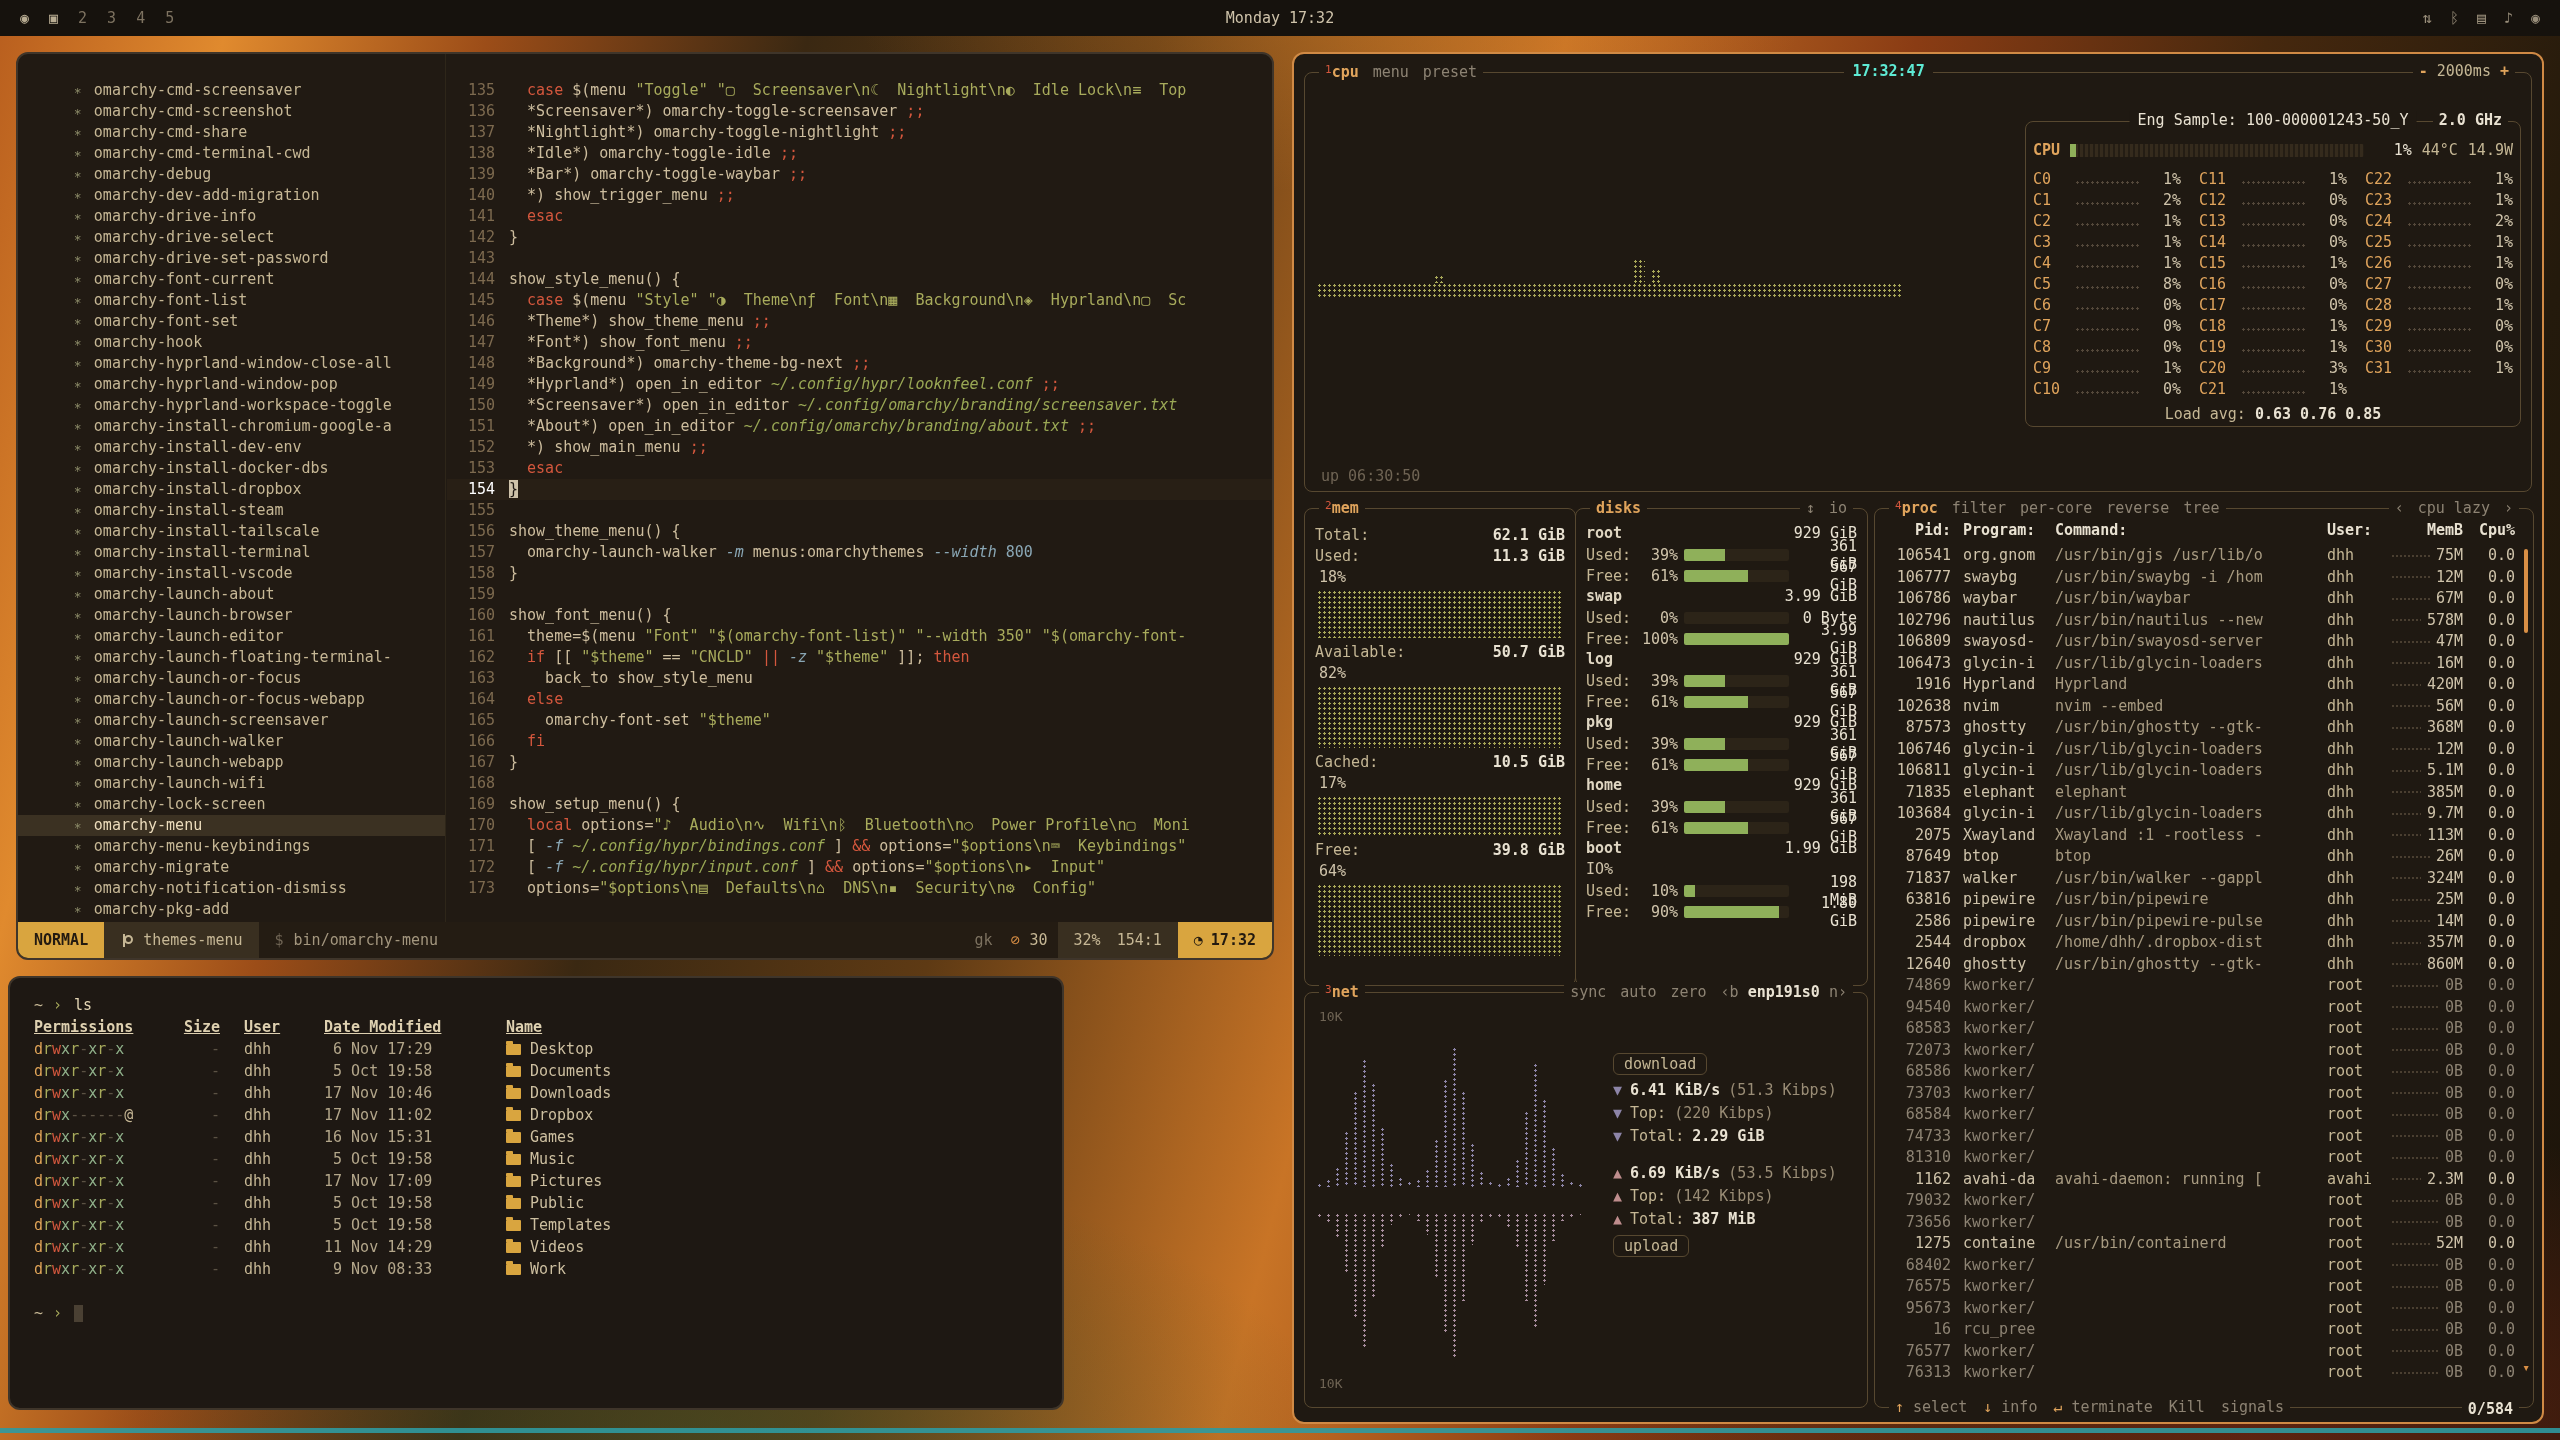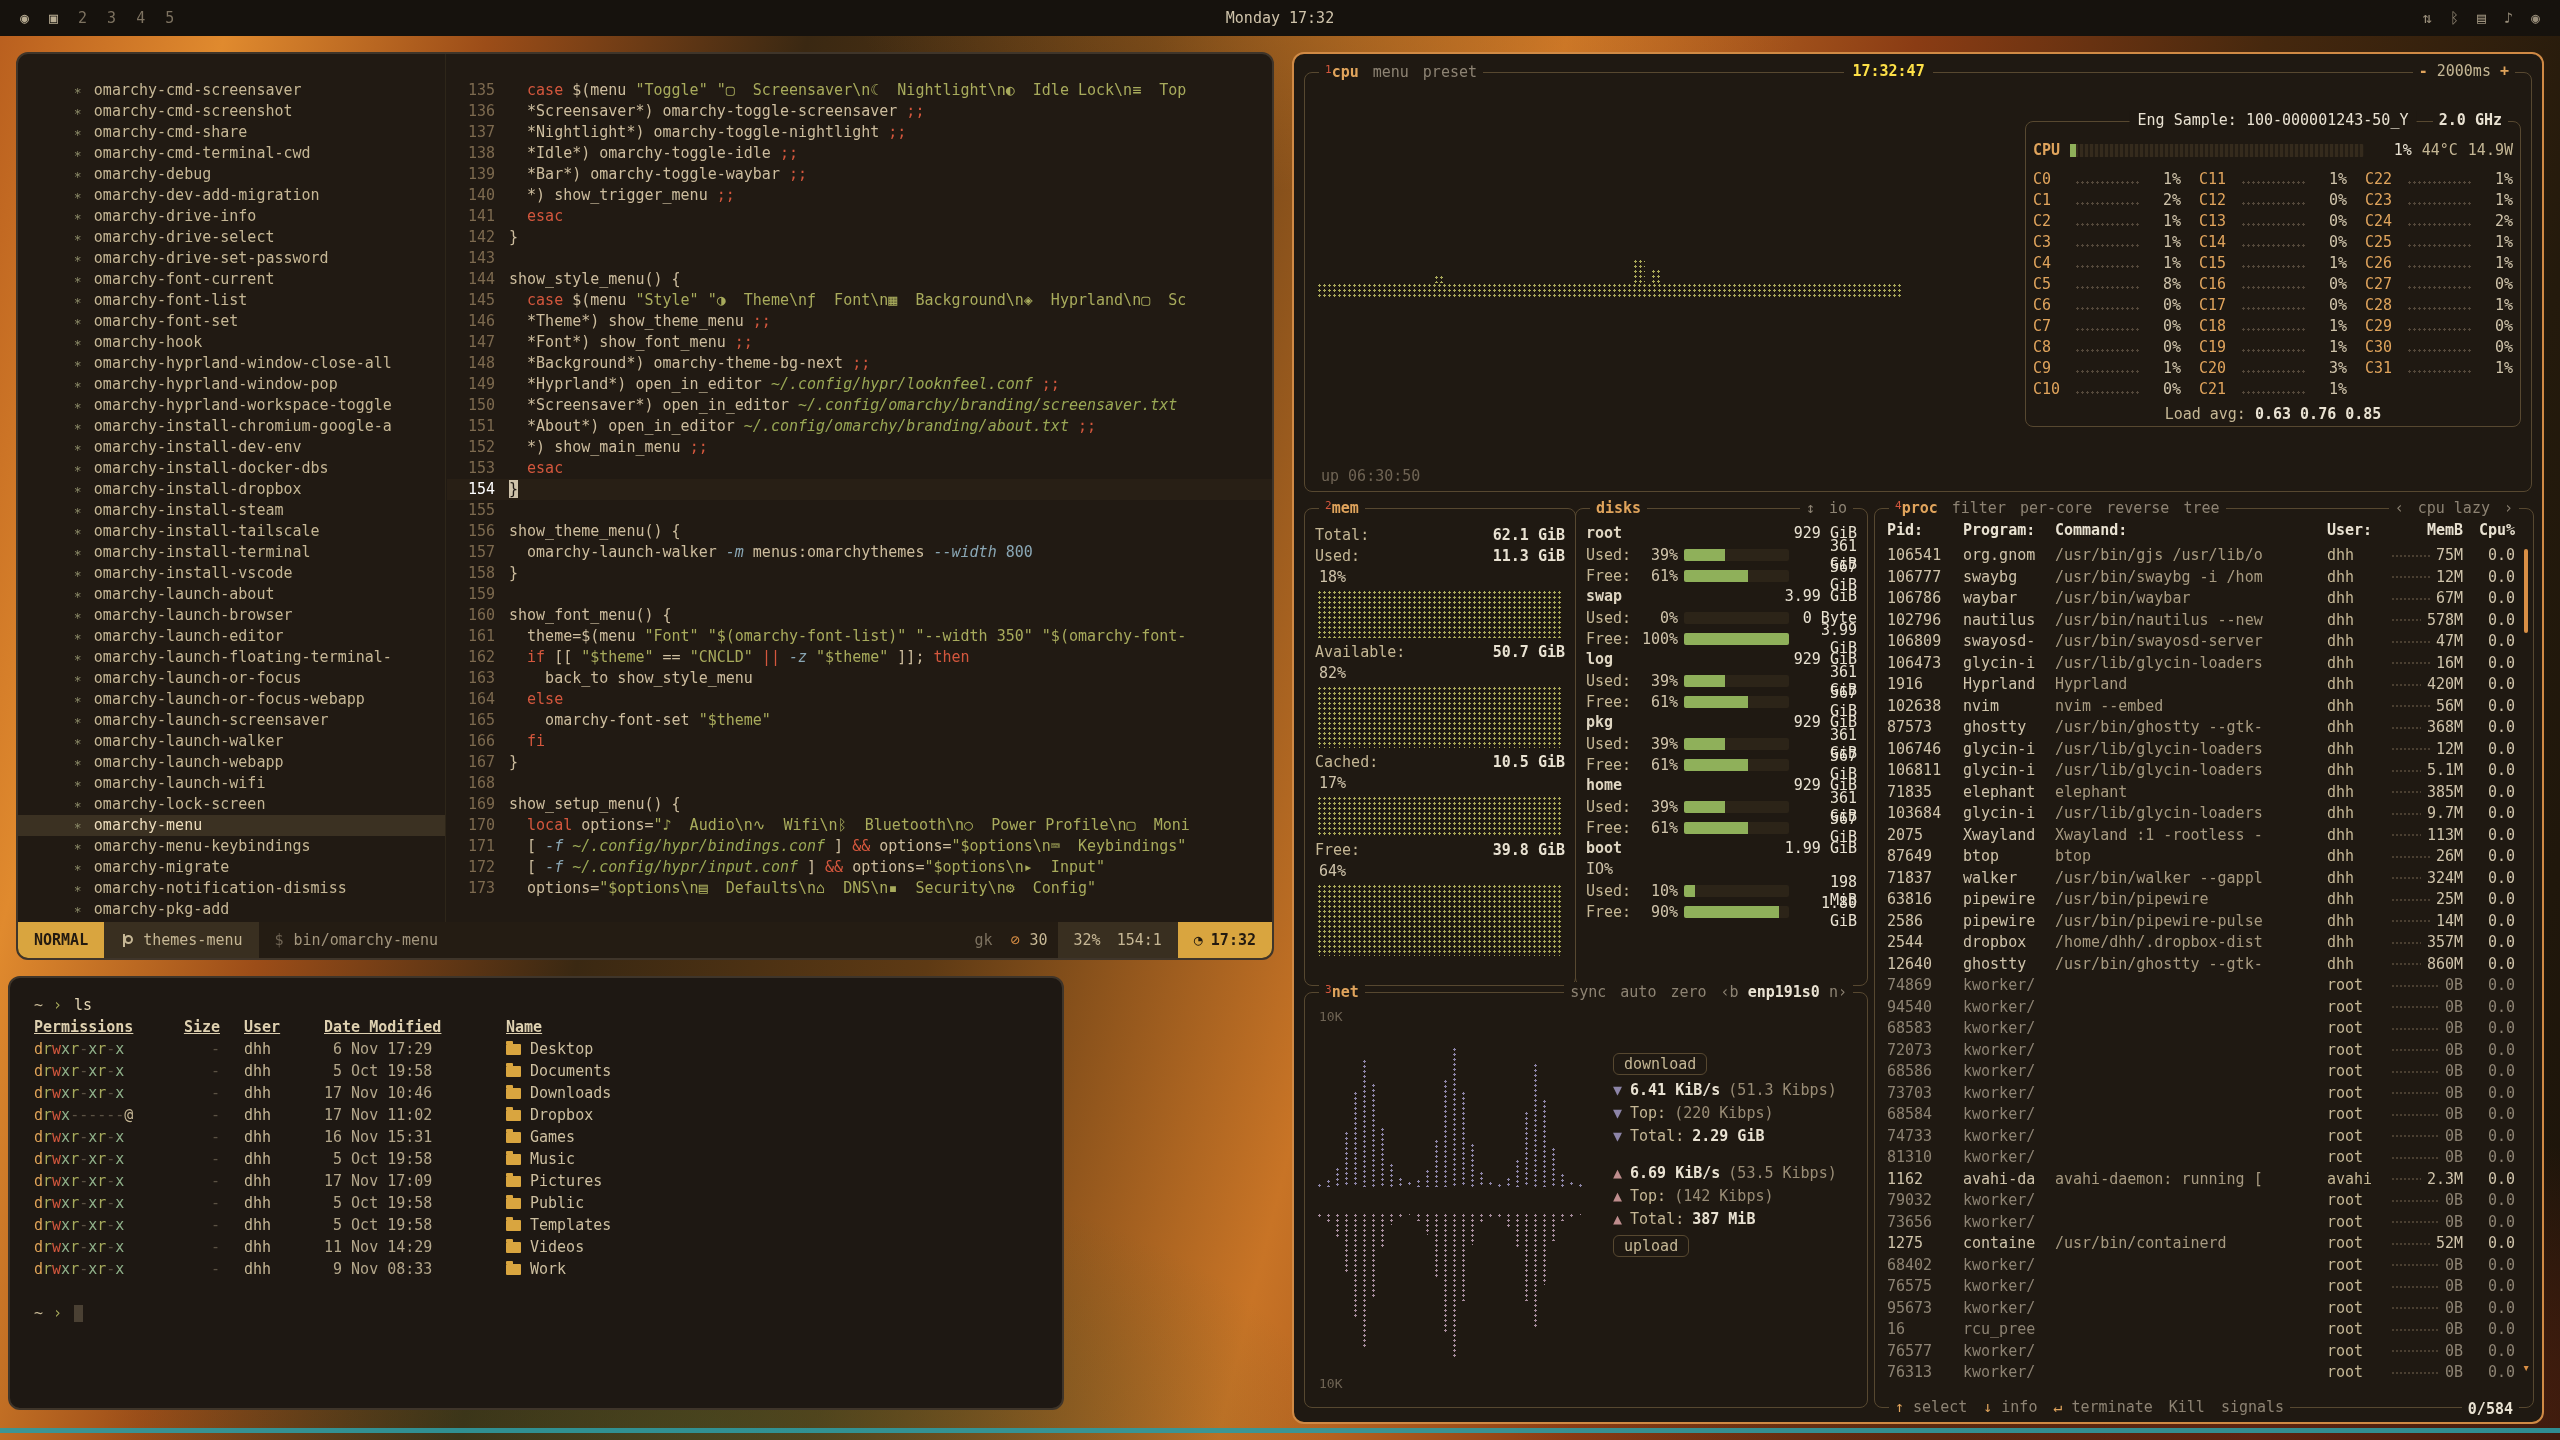--- a/index.html
+++ b/index.html
@@ -75,21 +75,21 @@
 
 .bbox{position:absolute;border:1px solid #574830;border-radius:8px}
 .blabel{position:absolute;top:-11px;left:14px;background:#1f1912;padding:0 6px;display:flex;gap:14px;align-items:center;height:21px;line-height:21px;white-space:nowrap}
 .blabel-right{left:auto;right:14px}
 .bidx{color:#d4573d;font-size:11px;display:inline-block;transform:translateY(-4px)}
 .btitle{color:#e0a45c;font-weight:bold}
 .bbtn{color:#8d8373}
 .dim{color:#8d8373}
 .white{color:#e9e2d2;font-weight:bold}
 .cpubox{left:10px;top:18px;width:1228px;height:420px}
-.btime{position:absolute;top:-11px;left:44%;background:#1f1912;padding:0 8px;color:#fde047;font-weight:bold}
+.btime{position:absolute;top:-11px;left:44%;background:#1f1912;padding:0 8px;color:#5eead4;font-weight:bold}
 .binterval{position:absolute;top:-11px;right:16px;background:#1f1912;padding:0 6px;color:#c5b795}
 .binterval .pm{color:#e0a45c;font-weight:bold}
 .cpu-graph{position:absolute;left:12px;top:60px;width:586px;height:260px}
 .gband{position:absolute;left:0;right:0;top:150px;height:16px;background-image:radial-gradient(circle,#a9a858 1.3px,transparent 1.4px);background-size:5px 5px}
 .gspike{position:absolute;background-image:radial-gradient(circle,#a9a858 1.3px,transparent 1.4px);background-size:5px 5px}
 .gs1{left:54%;top:126px;width:12px;height:24px}
 .gs2{left:57%;top:136px;width:9px;height:14px}
 .gs3{left:20%;top:142px;width:9px;height:8px}
 .cpu-panel{position:absolute;right:10px;top:48px;width:496px;height:306px;border:1px solid #574830;border-radius:8px;padding:16px 7px 6px}
 .panel-model{position:absolute;top:-11px;left:50%;transform:translateX(-50%);background:#1f1912;padding:0 8px;color:#e9e2d2;white-space:nowrap}
@@ -137,21 +137,21 @@
 .ns-label{color:#c5b795;border:1px solid #574830;border-radius:6px;padding:0 10px;display:inline-block;height:22px;line-height:20px;margin:4px 0}
 .ns-row{display:flex;height:23px;line-height:23px;gap:8px;white-space:pre}
 .ns-arrow.d{color:#8d85a8}.ns-arrow.u{color:#bf8d8d}
 .ns-val{color:#e9e2d2;font-weight:bold}
 .ns-paren{color:#9a8d76}
 .ns-gap{height:14px}
 .procbox{left:580px;top:454px;width:660px;height:900px}
 .proc-head{position:absolute;top:12px;left:12px;right:18px;display:flex;height:22px;color:#e9e2d2;font-weight:bold}
 .proc-rows{position:absolute;top:36px;left:12px;right:18px;bottom:26px;overflow:hidden}
 .prow{display:flex;height:21.5px;line-height:21.5px;white-space:pre}
-.php,.ppid{width:64px;}
+.php,.ppid{width:64px;text-align:right}
 .phprog,.pprog{width:104px;padding-left:12px}
 .phcmd,.pcmd{flex:1;overflow:hidden}
 .phuser,.puser{width:64px}
 .phmem{width:72px;text-align:right}
 .phcpu,.pcpu{width:52px;text-align:right}
 .ppid,.pprog,.pcpu{color:#cfc3aa}
 .pcmd{color:#a79a80}
 .puser{color:#c5b795}
 .pmem{width:72px;display:flex;justify-content:flex-end;gap:6px;color:#cfc3aa}
 .pmem .lead{flex:1;align-self:center;height:4px;background-image:radial-gradient(circle,#4a3f31 1px,transparent 1.1px);background-size:4px 4px}

